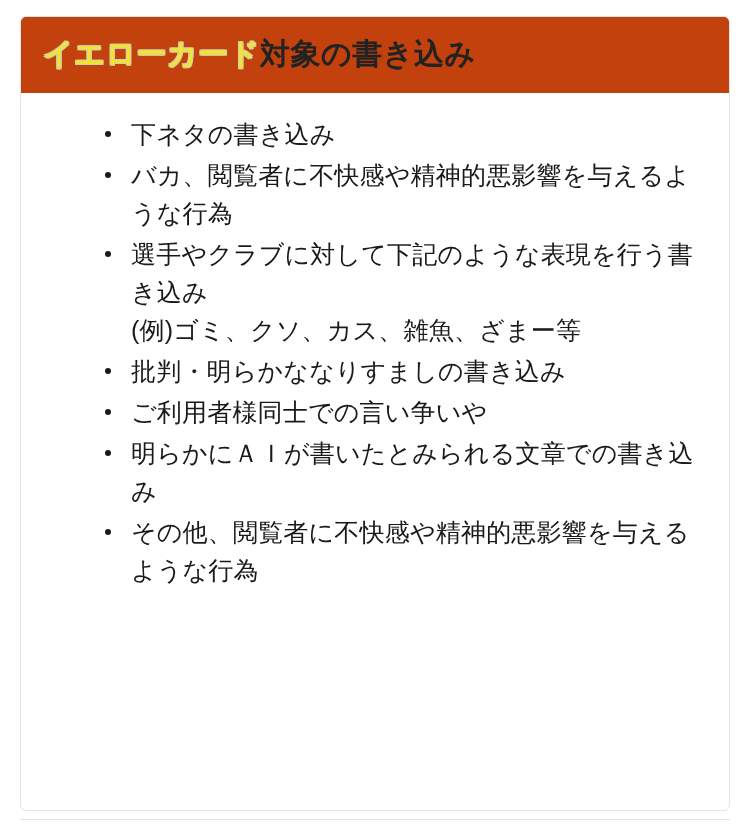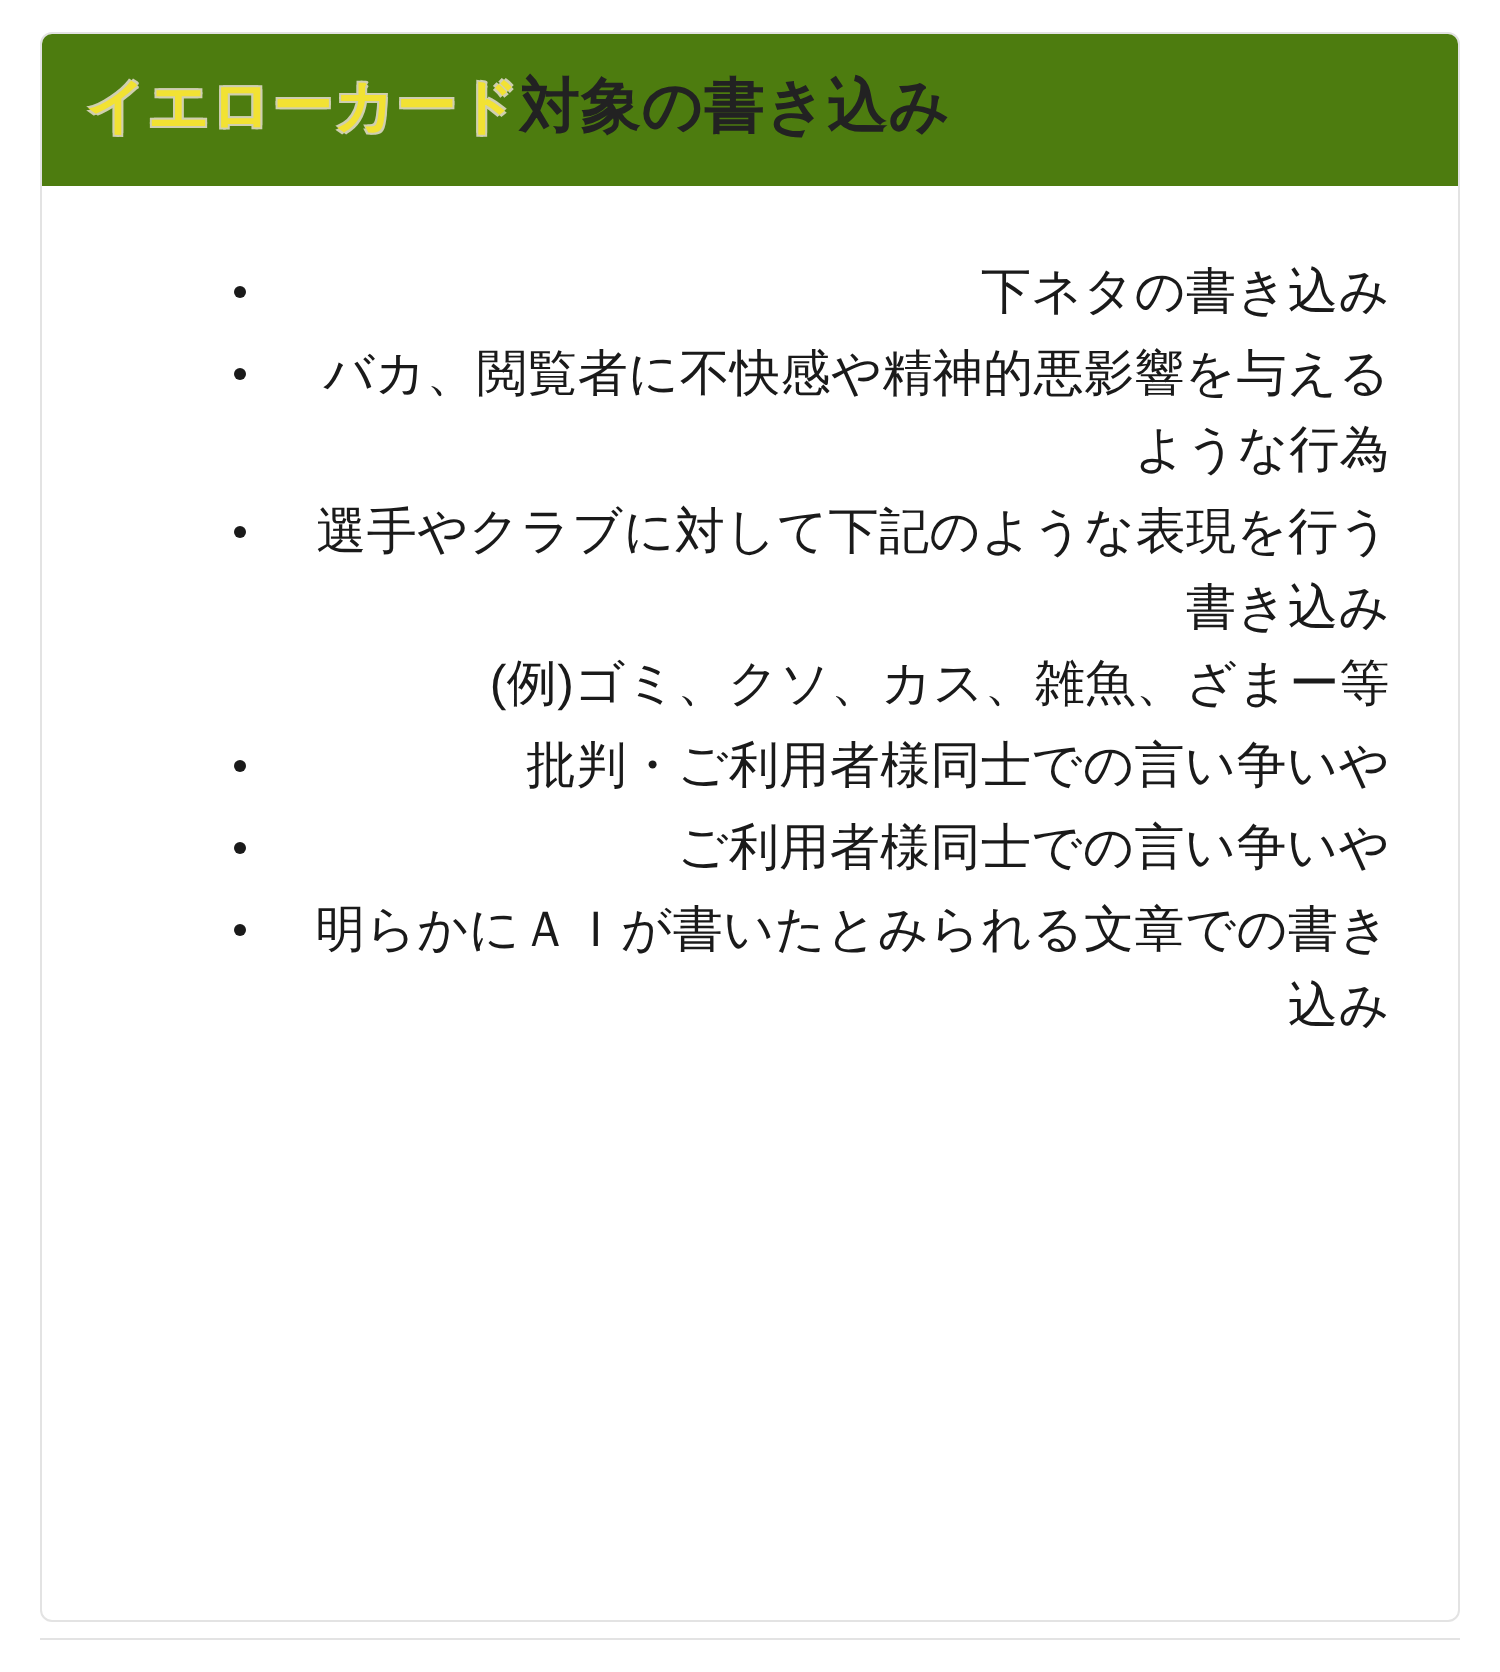--- a/index.html
+++ b/index.html
@@ -24,21 +24,21 @@
     border: 1px solid #e3e3e3;
     border-radius: 6px;
     background: #ffffff;
     overflow: hidden;
     box-shadow: 0 0 0 0 rgba(0,0,0,0);
     height: 795px;
     box-sizing: border-box;
   }
 
   .card-header {
-    background: #4d7c0f;
+    background: #c2410c;
     padding: 18px 22px 20px 22px;
     box-sizing: border-box;
   }
 
   .card-title {
     margin: 0;
     font-size: 30px;
     font-weight: bold;
     line-height: 1.25;
     letter-spacing: 0.5px;
@@ -54,24 +54,23 @@
       -1px  1px 0 #cfcfb0,
        1px  1px 0 #cfcfb0;
   }
 
   .card-body {
     padding: 18px 18px 18px 18px;
     box-sizing: border-box;
   }
 
   ul.rule-list {
-    margin: 16px;
+    margin: 4px;
     padding-left: 58px;
     list-style: none;
-    text-align: right;
   }
 
   ul.rule-list > li {
     position: relative;
     font-size: 25px;
     line-height: 1.52;
     color: #1a1a1a;
     margin: 0 0 3px 0;
     padding-left: 30px;
     letter-spacing: 0.2px;
@@ -107,21 +106,22 @@
 
     <div class="card-header">
       <h1 class="card-title"><span class="title-highlight">イエローカード</span><span>対象の書き込み</span></h1>
     </div>
 
     <div class="card-body">
       <ul class="rule-list">
         <li><span>下ネタの書き込み</span></li>
         <li><span>バカ、閲覧者に不快感や精神的悪影響を与えるような行為</span></li>
         <li><span>選手やクラブに対して下記のような表現を行う書き込み</span><span class="sub-line">(例)ゴミ、クソ、カス、雑魚、ざまー等</span></li>
-        <li><span>批判・ご利用者様同士での言い争いや</span></li>
+        <li><span>批判・明らかななりすましの書き込み</span></li>
         <li><span>ご利用者様同士での言い争いや</span></li>
         <li><span>明らかにＡＩが書いたとみられる文章での書き込み</span></li>
+        <li><span>その他、閲覧者に不快感や精神的悪影響を与えるような行為</span></li>
       </ul>
     </div>
 
   </div>
   <div class="footer-rule"></div>
 </div>
 
 </body></html>

